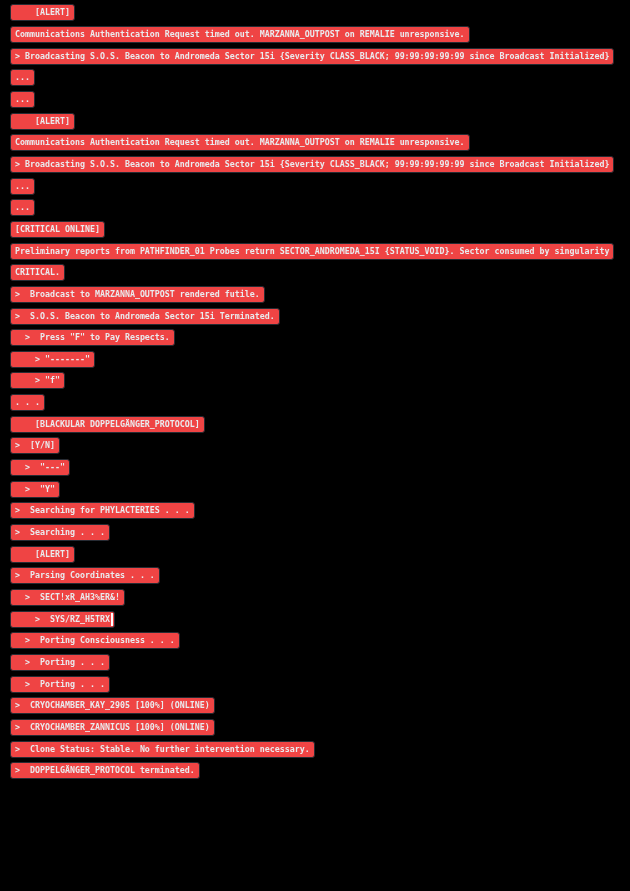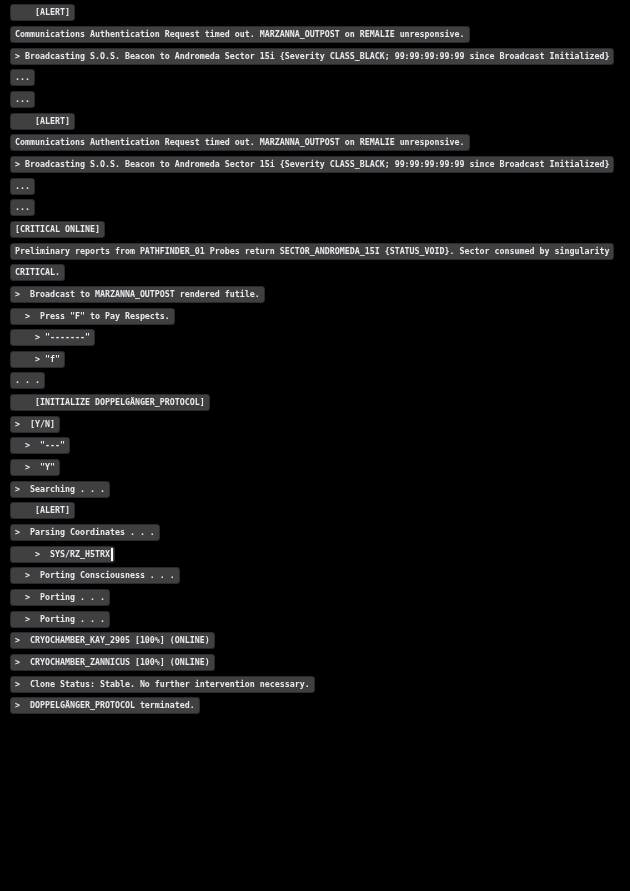--- a/index.html
+++ b/index.html
@@ -27,21 +27,21 @@
     height: 21.66px;
     display: flex;
     align-items: center;
     white-space: pre;
   }
   .chip {
     position: relative;
     display: inline-block;
     white-space: pre;
     line-height: 9px;
-    background: #404040;
+    background: #ef4444;
     border: 1px solid #262b33;
     border-radius: 3px;
     padding: 3px 4px;
     max-width: 608px;
   }
   .cursor {
     position: absolute;
     top: 1px;
     bottom: 1px;
     right: 1px;
@@ -60,31 +60,34 @@
     <div class="line"><span class="chip">...</span></div>
     <div class="line"><span class="chip">    [ALERT]</span></div>
     <div class="line"><span class="chip">Communications Authentication Request timed out. MARZANNA_OUTPOST on REMALIE unresponsive.</span></div>
     <div class="line"><span class="chip">&gt; Broadcasting S.O.S. Beacon to Andromeda Sector 15i {Severity CLASS_BLACK; 99:99:99:99:99 since Broadcast Initialized}</span></div>
     <div class="line"><span class="chip">...</span></div>
     <div class="line"><span class="chip">...</span></div>
     <div class="line"><span class="chip">[CRITICAL ONLINE]</span></div>
     <div class="line"><span class="chip">Preliminary reports from PATHFINDER_01 Probes return SECTOR_ANDROMEDA_15I {STATUS_VOID}. Sector consumed by singularity</span></div>
     <div class="line"><span class="chip">CRITICAL.</span></div>
     <div class="line"><span class="chip">&gt;  Broadcast to MARZANNA_OUTPOST rendered futile.</span></div>
+    <div class="line"><span class="chip">&gt;  S.O.S. Beacon to Andromeda Sector 15i Terminated.</span></div>
     <div class="line"><span class="chip">  &gt;  Press "F" to Pay Respects.</span></div>
     <div class="line"><span class="chip">    &gt; "-------"</span></div>
     <div class="line"><span class="chip">    &gt; "f"</span></div>
     <div class="line"><span class="chip">. . .</span></div>
-    <div class="line"><span class="chip">    [INITIALIZE DOPPELGÄNGER_PROTOCOL]</span></div>
+    <div class="line"><span class="chip">    [BLACKULAR DOPPELGÄNGER_PROTOCOL]</span></div>
     <div class="line"><span class="chip">&gt;  [Y/N]</span></div>
     <div class="line"><span class="chip">  &gt;  "---"</span></div>
     <div class="line"><span class="chip">  &gt;  "Y"</span></div>
+    <div class="line"><span class="chip">&gt;  Searching for PHYLACTERIES . . .</span></div>
     <div class="line"><span class="chip">&gt;  Searching . . .</span></div>
     <div class="line"><span class="chip">    [ALERT]</span></div>
     <div class="line"><span class="chip">&gt;  Parsing Coordinates . . .</span></div>
+    <div class="line"><span class="chip">  &gt;  SECT!xR_AH3%ER&amp;!</span></div>
     <div class="line"><span class="chip">    &gt;  SYS/RZ_H5TRX<span class="cursor"></span></span></div>
     <div class="line"><span class="chip">  &gt;  Porting Consciousness . . .</span></div>
     <div class="line"><span class="chip">  &gt;  Porting . . .</span></div>
     <div class="line"><span class="chip">  &gt;  Porting . . .</span></div>
     <div class="line"><span class="chip">&gt;  CRYOCHAMBER_KAY_2905 [100%] (ONLINE)</span></div>
     <div class="line"><span class="chip">&gt;  CRYOCHAMBER_ZANNICUS [100%] (ONLINE)</span></div>
     <div class="line"><span class="chip">&gt;  Clone Status: Stable. No further intervention necessary.</span></div>
     <div class="line"><span class="chip">&gt;  DOPPELGÄNGER_PROTOCOL terminated.</span></div>
   </div>
 

